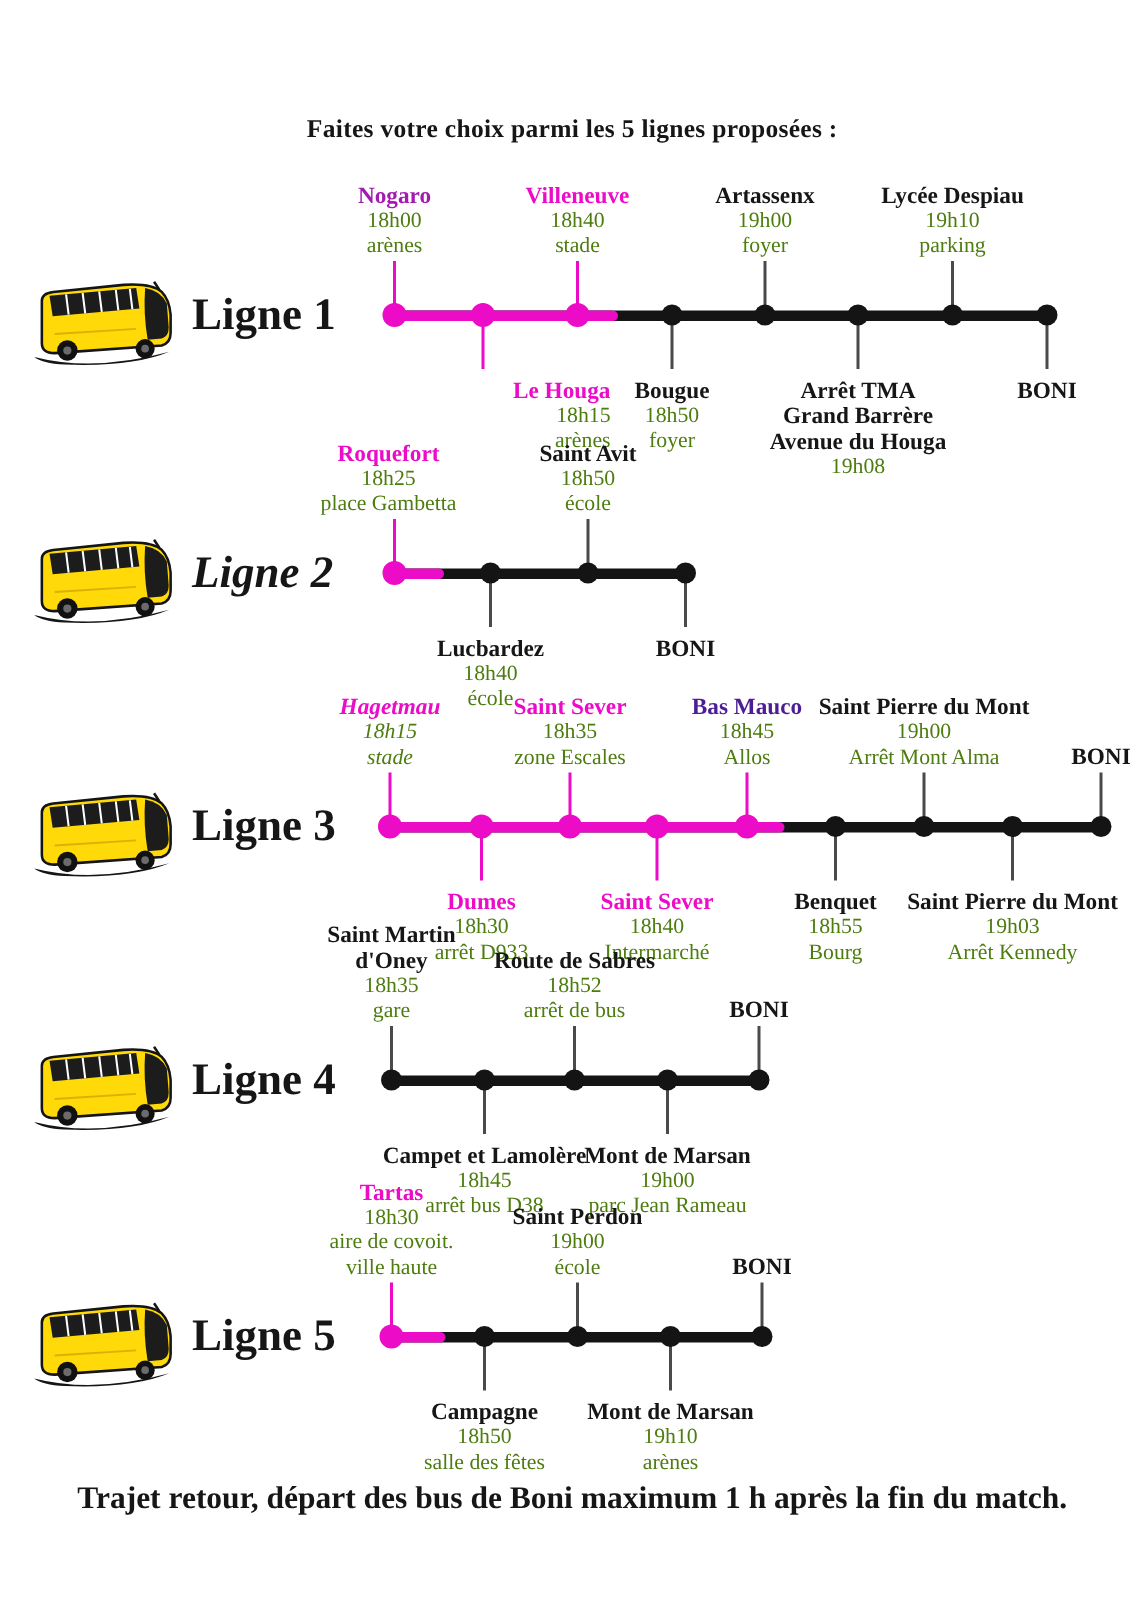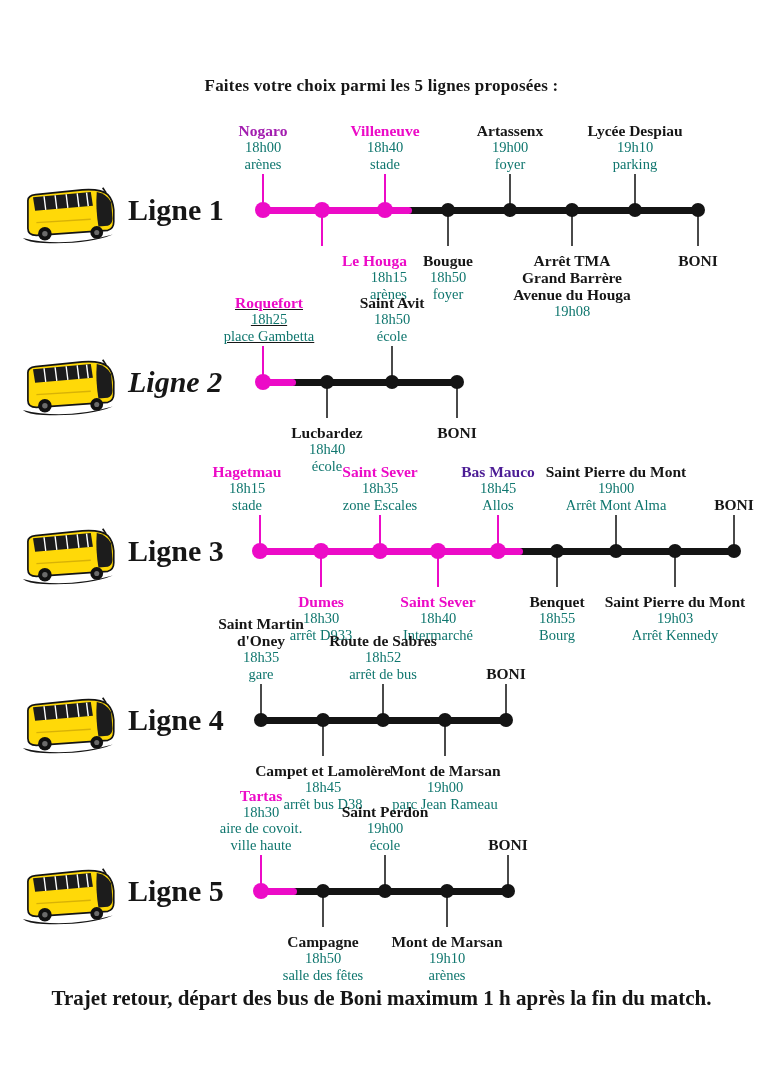--- a/index.html
+++ b/index.html
@@ -9,21 +9,21 @@
               font-size:17px;font-weight:bold;letter-spacing:0.2px;}
   .page-footer{position:absolute;top:986px;left:0;width:763px;text-align:center;
                font-size:21px;font-weight:bold;}
   .ligne-label{position:absolute;width:120px;height:40px;line-height:40px;left:128px;
                font-size:30px;font-weight:bold;}
   .track{position:absolute;height:7px;border-radius:4px;}
   .dot{position:absolute;border-radius:50%;}
   .connector{position:absolute;width:2px;}
   .stop-label{position:absolute;text-align:center;width:170px;}
   .stop-label .nm{font-weight:bold;font-size:15.5px;line-height:17px;white-space:nowrap;}
-  .stop-label .dt{font-size:14.5px;line-height:16.5px;white-space:nowrap;color:#0f766e;}
+  .stop-label .dt{font-size:14.5px;line-height:16.5px;white-space:nowrap;color:#4d7c0f;}
   .bus{position:absolute;left:16px;width:102px;height:66px;}
 </style>
 </head>
 <body>
 
 <div id="canvas">
   <div class="page-title">Faites votre choix parmi les 5 lignes proposées :</div>
   <div id="lines-layer">
       <div class="bus" style="top: 182px;">
   <svg viewBox="0 0 120 72" width="102" height="66" xmlns="http://www.w3.org/2000/svg">
@@ -123,21 +123,21 @@
           <circle cx="34" cy="58" r="3.2" fill="#6b6b6b"></circle>
     <circle cx="95" cy="56.5" r="7.5" fill="#111111"></circle>
           <circle cx="95" cy="56.5" r="3" fill="#6b6b6b"></circle>
   </svg>
 </div>
       <div class="ligne-label" style="top: 362px; font-style: italic;">Ligne 2</div>
       <div class="track" style="left: 263px; width: 194px; top: 378.5px; background: rgb(20, 20, 20);"></div>
       <div class="track" style="left: 263px; width: 33px; top: 378.5px; background: rgb(236, 11, 199);"></div>
       <div class="connector" style="left: 262px; top: 346px; height: 30px; background: rgb(236, 11, 199);"></div>
       <div class="dot" style="width: 16px; height: 16px; left: 255px; top: 374px; background: rgb(236, 11, 199);"></div>
-      <div class="stop-label" style="left: 184px; bottom: 736px; text-decoration: underline;">
+      <div class="stop-label" style="left: 174px; bottom: 736px;">
         <div class="nm" style="color: rgb(236, 11, 199);">Roquefort</div>
         <div class="dt">18h25</div>
         <div class="dt">place Gambetta</div>
       </div>
       <div class="connector" style="left: 326px; top: 388px; height: 30px; background: rgb(74, 74, 74);"></div>
       <div class="dot" style="width: 14px; height: 14px; left: 320px; top: 375px; background: rgb(20, 20, 20);"></div>
       <div class="stop-label" style="left: 242px; top: 424px;">
         <div class="nm">Lucbardez</div>
         <div class="dt">18h40</div>
         <div class="dt">école</div>
@@ -173,21 +173,21 @@
           <circle cx="34" cy="58" r="3.2" fill="#6b6b6b"></circle>
     <circle cx="95" cy="56.5" r="7.5" fill="#111111"></circle>
           <circle cx="95" cy="56.5" r="3" fill="#6b6b6b"></circle>
   </svg>
 </div>
       <div class="ligne-label" style="top: 531px;">Ligne 3</div>
       <div class="track" style="left: 260px; width: 474px; top: 547.5px; background: rgb(20, 20, 20);"></div>
       <div class="track" style="left: 260px; width: 263px; top: 547.5px; background: rgb(236, 11, 199);"></div>
       <div class="connector" style="left: 259px; top: 515px; height: 30px; background: rgb(236, 11, 199);"></div>
       <div class="dot" style="width: 16px; height: 16px; left: 252px; top: 543px; background: rgb(236, 11, 199);"></div>
-      <div class="stop-label" style="left: 162px; bottom: 567px;">
+      <div class="stop-label" style="left: 175px; bottom: 567px; font-style: italic;">
         <div class="nm" style="color: rgb(236, 11, 199);">Hagetmau</div>
         <div class="dt">18h15</div>
         <div class="dt">stade</div>
       </div>
       <div class="connector" style="left: 320px; top: 557px; height: 30px; background: rgb(236, 11, 199);"></div>
       <div class="dot" style="width: 16px; height: 16px; left: 313px; top: 543px; background: rgb(236, 11, 199);"></div>
       <div class="stop-label" style="left: 236px; top: 593px;">
         <div class="nm" style="color: rgb(236, 11, 199);">Dumes</div>
         <div class="dt">18h30</div>
         <div class="dt">arrêt D933</div>

